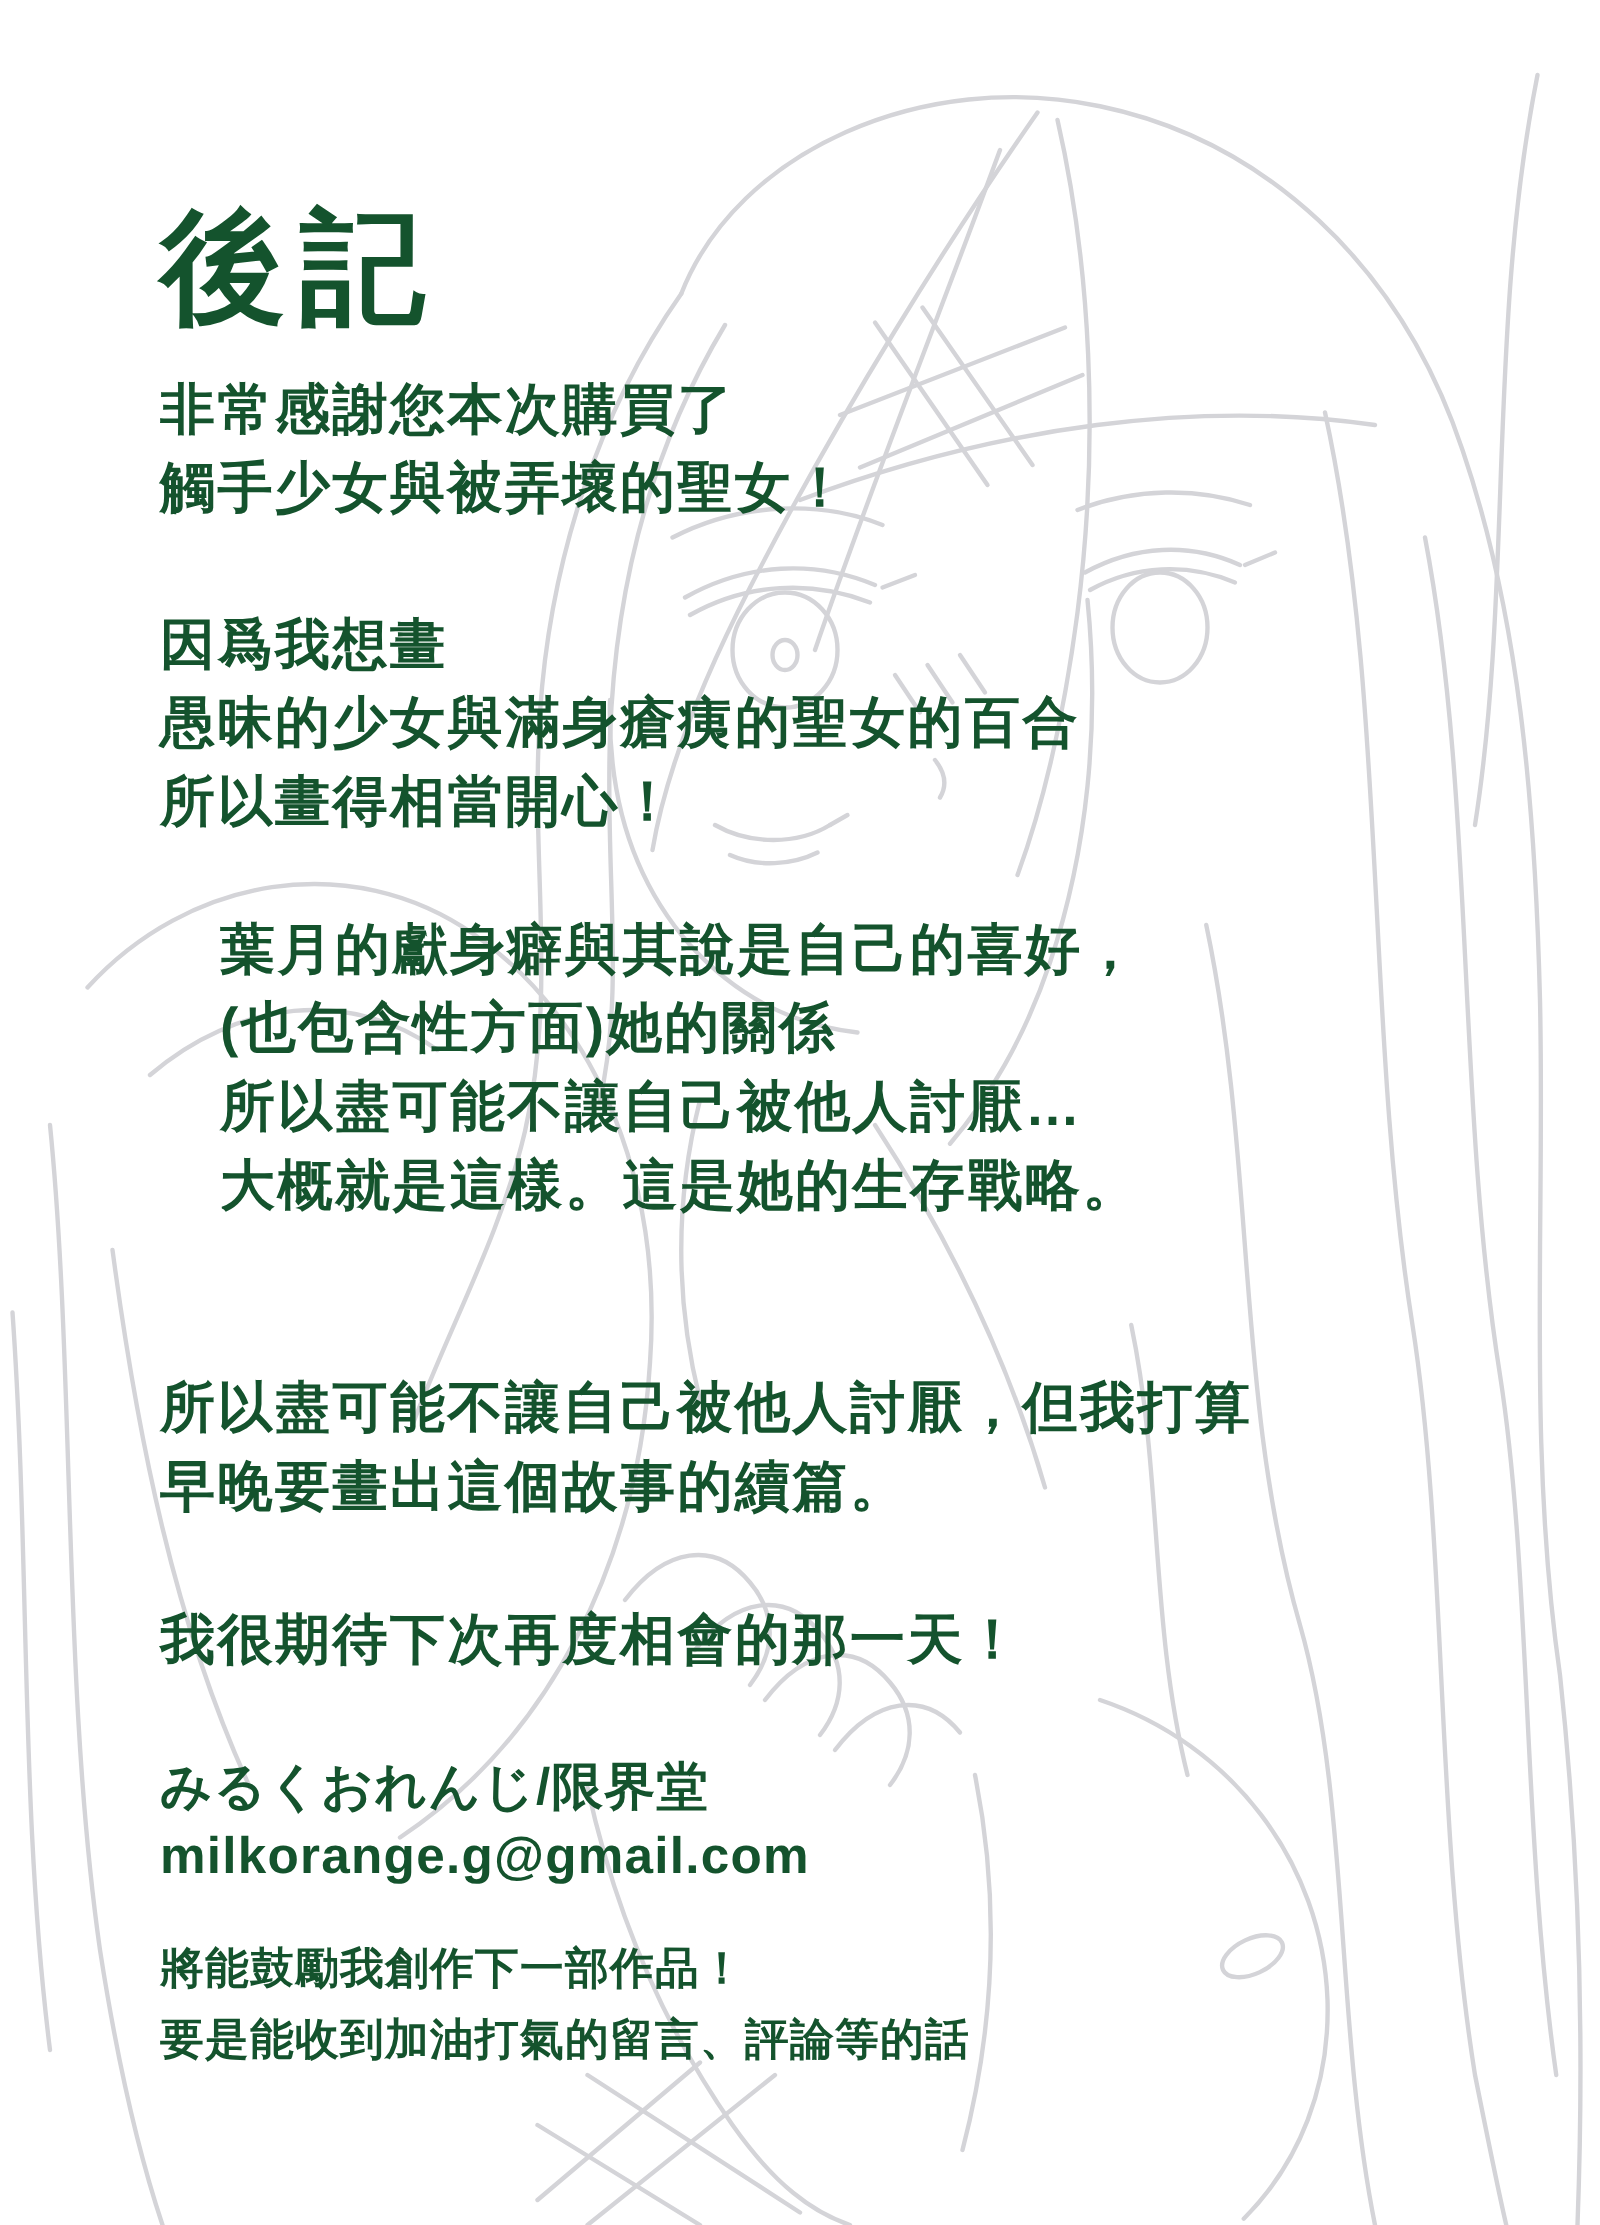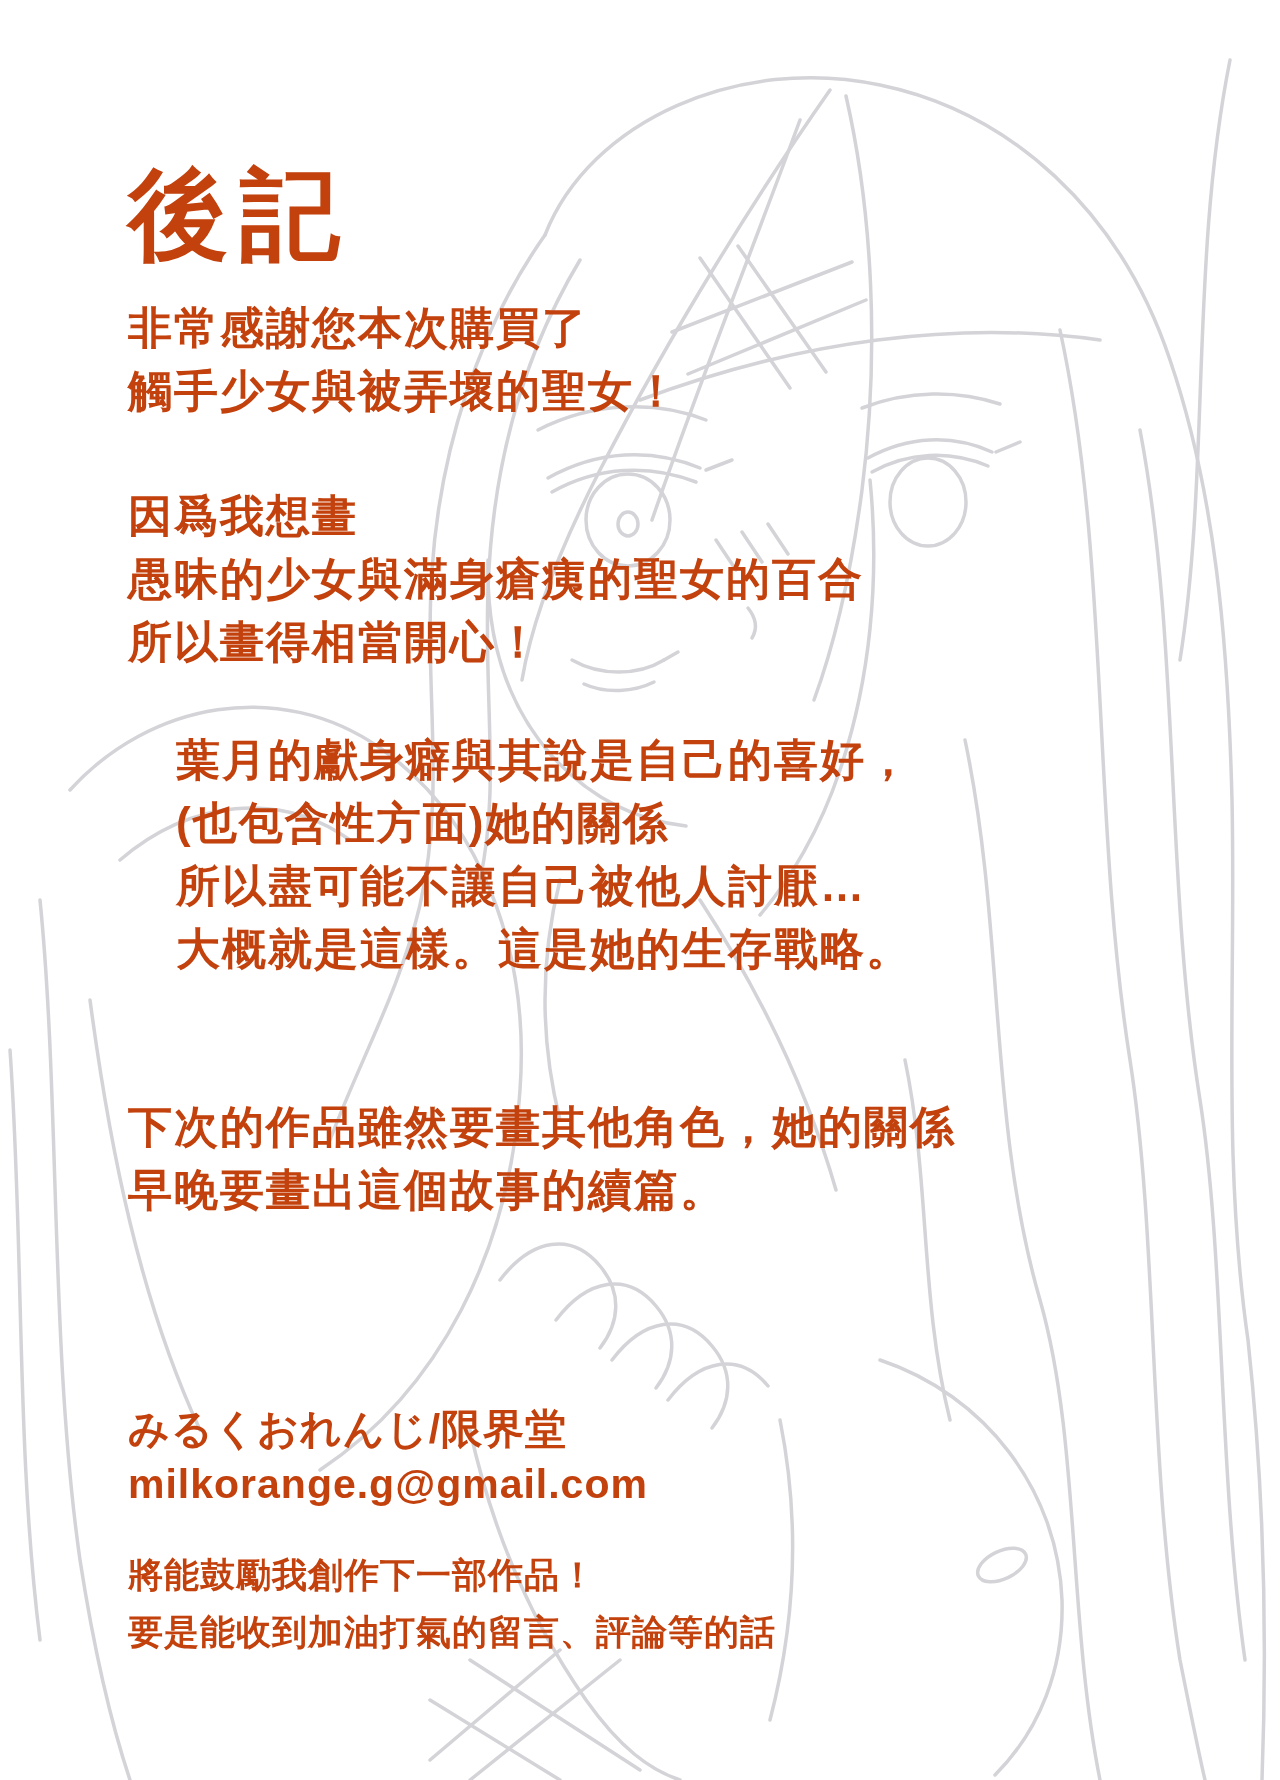--- a/index.html
+++ b/index.html
@@ -3,21 +3,21 @@
 <meta charset="utf-8">
 <style>
   html, body { margin: 0; padding: 0; background: #ffffff; }
   .page {
     position: relative;
     width: 1280px;
     height: 1780px;
     background: #ffffff;
     overflow: hidden;
     font-family: "Liberation Sans", "DejaVu Sans", sans-serif;
-    color: #c2410c;
+    color: #14532d;
   }
   .sketch {
     position: absolute;
     inset: 0;
     width: 1280px;
     height: 1780px;
     z-index: 0;
   }
   .txt { position: absolute; z-index: 1; left: 128px; }
   .title {
@@ -128,24 +128,27 @@
   </div>
 
   <div class="txt para hazuki">
     <div class="line">葉月的獻身癖與其說是自己的喜好，</div>
     <div class="line">(也包含性方面)她的關係</div>
     <div class="line">所以盡可能不讓自己被他人討厭…</div>
     <div class="line">大概就是這樣。這是她的生存戰略。</div>
   </div>
 
   <div class="txt para nextwork">
-    <div class="line">下次的作品雖然要畫其他角色，她的關係</div>
+    <div class="line">所以盡可能不讓自己被他人討厭，但我打算</div>
     <div class="line">早晚要畫出這個故事的續篇。</div>
   </div>
 
+  <div class="txt para closing">
+    <div class="line">我很期待下次再度相會的那一天！</div>
+  </div>
 
   <div class="txt credits">
     <div class="line">みるくおれんじ/限界堂</div>
     <div class="line">milkorange.g@gmail.com</div>
   </div>
 
   <div class="txt footer">
     <div class="line">將能鼓勵我創作下一部作品！</div>
     <div class="line">要是能收到加油打氣的留言、評論等的話</div>
   </div>

